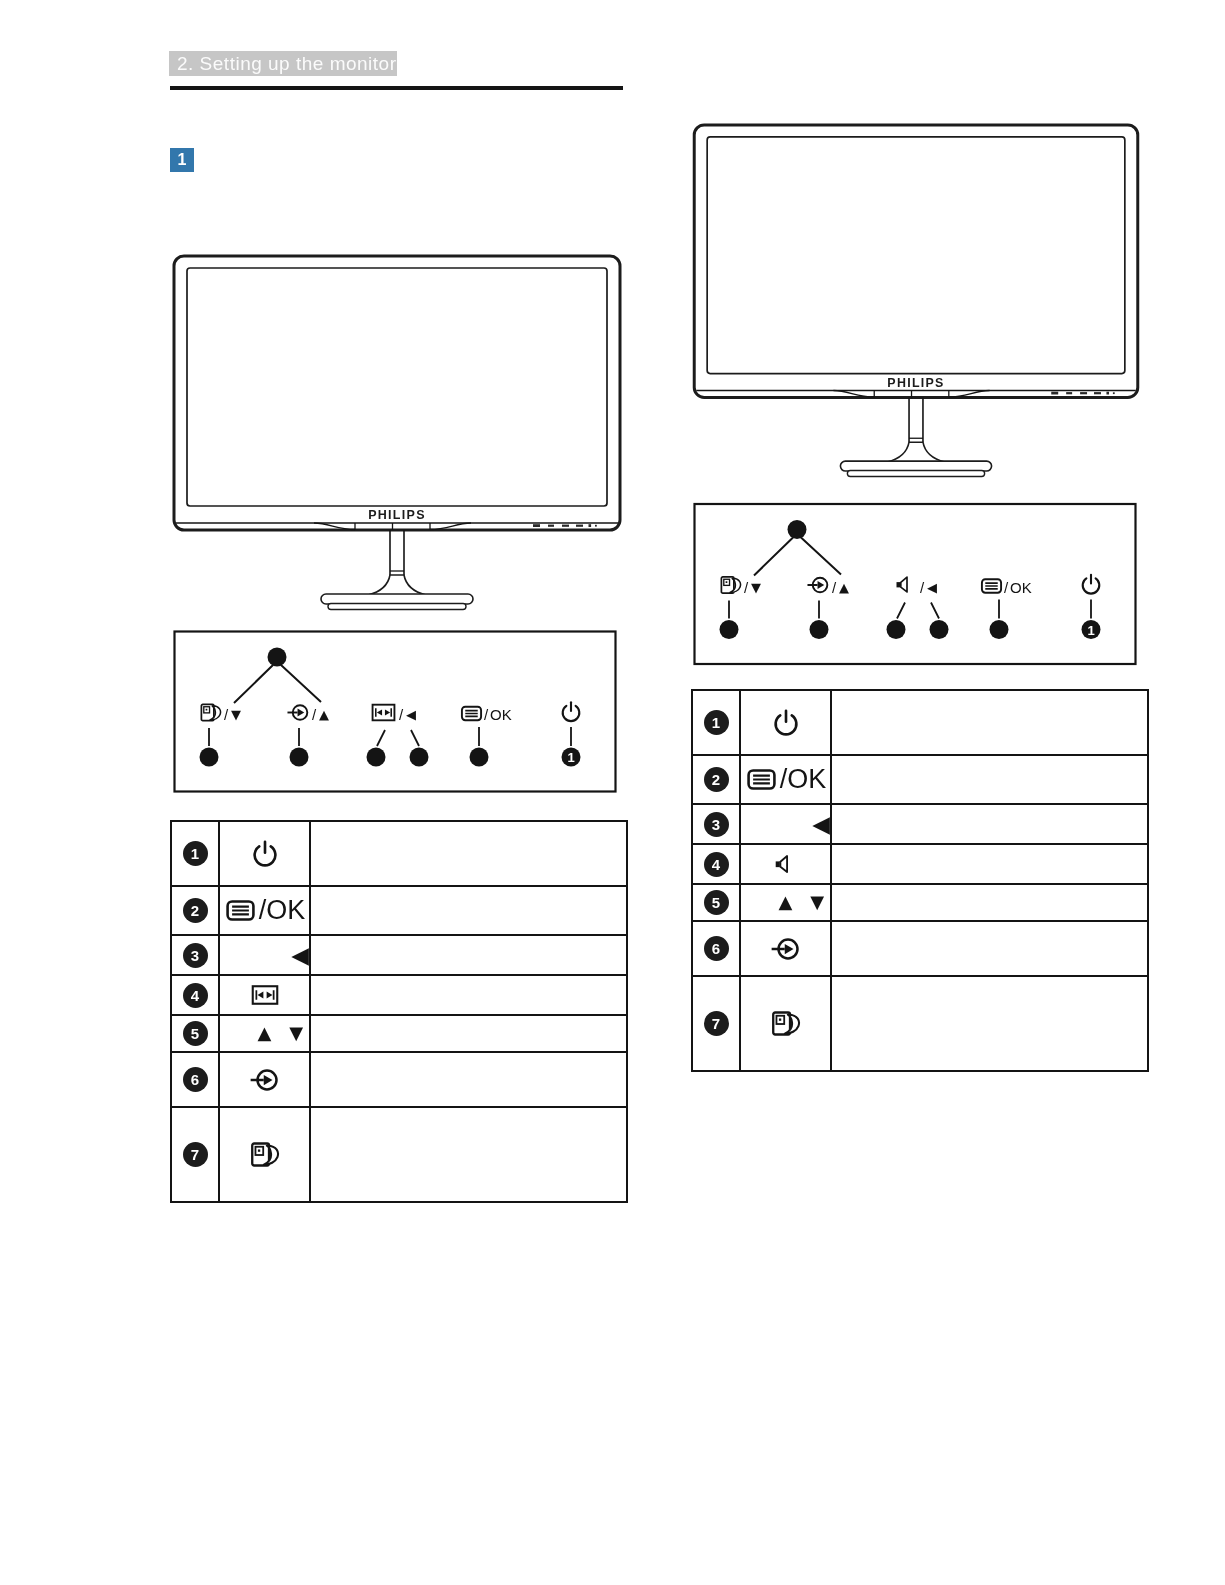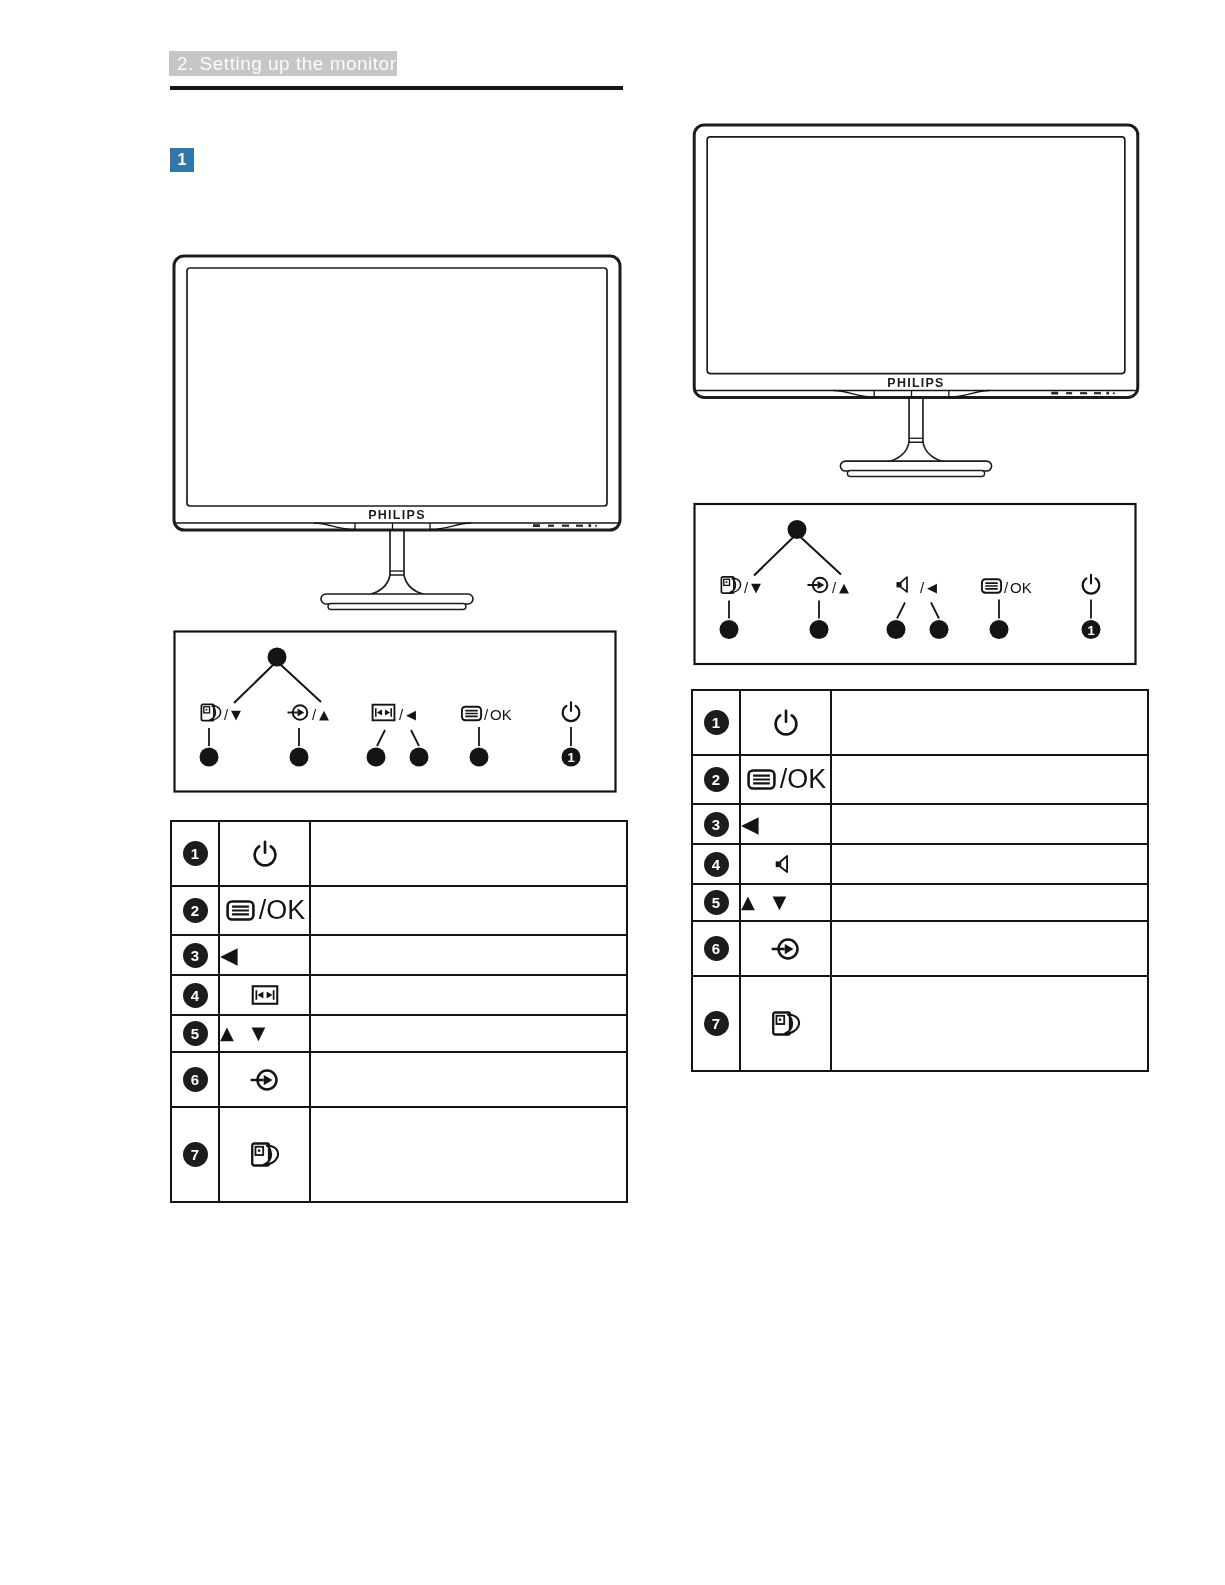--- a/index.html
+++ b/index.html
@@ -17,21 +17,21 @@
   .badge{
     position:absolute;left:125px;top:148px;width:24px;height:24px;background:#3277ac;
     color:#ffffff;font-weight:bold;font-size:16px;display:flex;align-items:center;justify-content:center;
   }
   
   .abs{position:absolute;}
   
   table.spec{border-collapse:collapse;table-layout:fixed;background:#fff;}
   table.spec td{border:2px solid #141414;padding:0;vertical-align:middle;}
   .c-num{width:46px;text-align:center;}
-  .c-icon{width:89px;text-align:left;border-radius:7px;}
+  .c-icon{width:89px;text-align:right;border-radius:7px;}
   .c-desc{width:315px;}
   .tr1{height:65px;}.tr2{height:49px;}.tr3{height:40px;}.tr4{height:40px;}
   .tr5{height:37px;}.tr6{height:55px;}.tr7{height:95px;}
   .numdot{
     display:inline-flex;width:25px;height:25px;border-radius:50%;background:#1c1c1c;
     color:#fff;font-weight:bold;font-size:15px;align-items:center;justify-content:center;
     font-family:"Liberation Sans",sans-serif;
   }
   .iconwrap{display:flex;align-items:center;justify-content:center;gap:2px;}
   .tri{font-family:"DejaVu Sans",sans-serif;color:#141414;}

